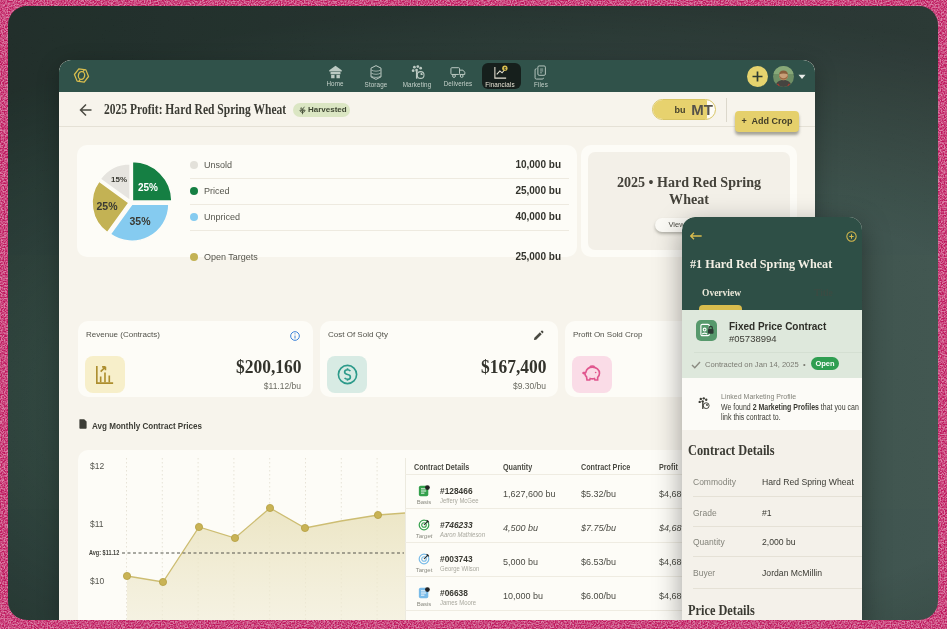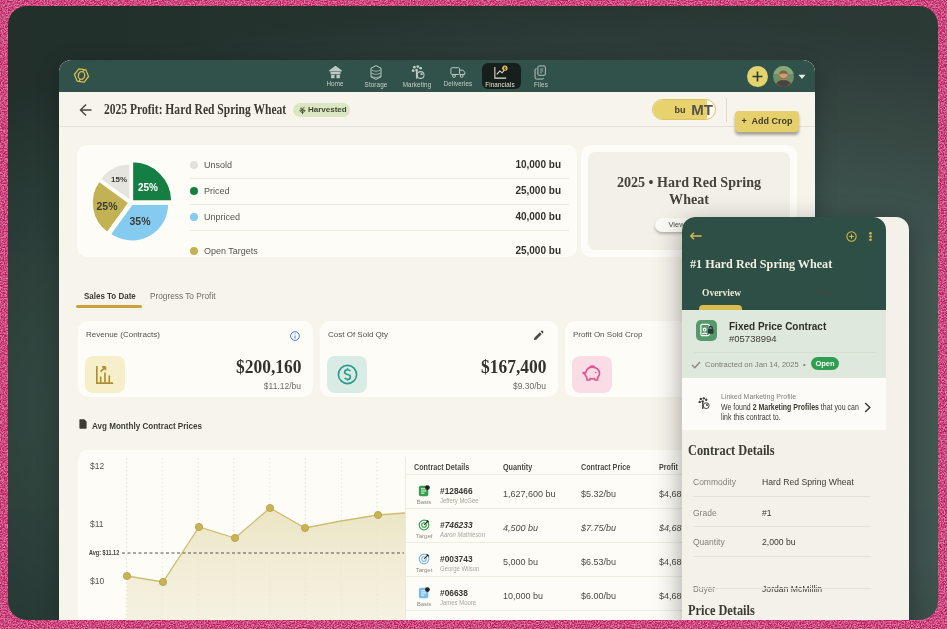--- a/index.html
+++ b/index.html
@@ -91,21 +91,21 @@
   .trow .icon { position:absolute; left:13px; top:11px; width:12px; height:12px; }
   .trow .ilab { position:absolute; left:3px; top:25px; width:32px; text-align:center; font-size:6px; color:#8a8a80; }
   .trow .cid { position:absolute; left:35px; top:11px; font-size:9.5px; font-weight:bold; color:#3a3a33; transform:scaleX(0.88); transform-origin:0 0; }
   .trow .who { position:absolute; left:35px; top:23px; font-size:7px; color:#a9a89e; white-space:nowrap; transform:scaleX(0.85); transform-origin:0 0; }
   .trow .qty { position:absolute; left:98px; top:15px; font-size:9px; color:#4b4b44; }
   .trow .prc { position:absolute; left:176px; top:15px; font-size:9px; color:#4b4b44; }
   .trow .pft { position:absolute; left:254px; top:15px; font-size:9px; color:#4b4b44; }
   .tsep { position:absolute; left:0; width:392px; height:1px; background:#efece2; }
 
   
-  #panel { position:absolute; left:674px; top:211px; width:227px; height:409px; border-radius:13px 13px 0 0;
+  #panel { position:absolute; left:674px; top:211px; width:180px; height:409px; border-radius:13px 13px 0 0;
            background:#f4f1ea; overflow:hidden; box-shadow:0 8px 28px rgba(0,0,0,0.38); }
   #phead { position:absolute; left:0; top:0; width:204px; height:93px; background:#2e4f46; border-radius:13px 13px 0 0; }
   #ptitle { position:absolute; left:8px; top:39px; font-family:"Liberation Serif", serif; font-weight:bold;
             font-size:13.5px; color:#f2efe4; white-space:nowrap; transform:scaleX(0.9); transform-origin:0 0; }
   #ptab { position:absolute; left:20px; top:71px; font-family:"Liberation Serif", serif; font-weight:bold;
           font-size:9.5px; color:#ece9da; }
   #ptab2 { position:absolute; left:132px; top:71px; font-family:"Liberation Serif", serif; font-weight:bold;
           font-size:9.5px; color:#444840; opacity:0.55; }
   #ptabline { position:absolute; left:17px; top:88px; width:43px; height:5px; background:#d9bc4d; border-radius:4px 4px 0 0; }
   #pgreen { position:absolute; left:0; top:93px; width:204px; height:68px; background:#dee8dc; }
@@ -282,38 +282,33 @@
             <div class="nm">Priced</div>
             <div class="val">25,000 bu</div>
       </div>
       <div class="legsep" style="top:59px;"></div>
       <div class="legendrow" style="top:59px;">
         <div class="dot" style="background:#85cbf0;"></div>
             <div class="nm">Unpriced</div>
             <div class="val">40,000 bu</div>
       </div>
       <div class="legsep" style="top:85px;"></div>
-      <div class="legendrow" style="top:93px;">
+      <div class="legendrow" style="top:99px;">
         <div class="dot" style="background:#c3b254;"></div>
             <div class="nm">Open Targets</div>
             <div class="val">25,000 bu</div>
       </div>
     </div>
     <div class="card" id="cardB">
       <div class="inner">
         <div class="t">2025 • Hard Red Spring<br>Wheat</div>
         <div class="btn">View Details</div>
       </div>
     </div>
 
-    <div id="tabs">
-      <div class="tab1">Sales To Date</div>
-      <div class="tab2">Progress To Profit</div>
-      <div id="tabline"></div>
-    </div>
 
     <div class="card stat" id="stat1">
       <div class="lab">Revenue (Contracts)</div>
       <svg class="abs" style="left:212px;top:10px;" width="10" height="10" viewBox="0 0 12 12" fill="none" stroke="#3b82d8" stroke-width="1.2">
             <circle cx="6" cy="6" r="5.2"></circle>
             <path d="M6 5.5 V9"></path>
             <circle cx="6" cy="3.4" r="0.7" fill="#3b82d8" stroke="none"></circle>
           </svg>
       <div class="ibox" style="background:#f7efca;">
         <svg style="margin:7px 0 0 8px;" width="23" height="23" viewBox="0 0 24 24" fill="none" stroke="#ad8e2e" stroke-width="1.7">
@@ -517,21 +512,21 @@
     <div class="cdrow" style="top:282px;">
           <div class="l">Grade</div>
           <div class="v">#1</div>
         </div>
     <div class="cdsep" style="top:309px;"></div>
     <div class="cdrow" style="top:311px;">
           <div class="l">Quantity</div>
           <div class="v">2,000 bu</div>
         </div>
     <div class="cdsep" style="top:339px;"></div>
-    <div class="cdrow" style="top:358px;text-align:center;">
+    <div class="cdrow" style="top:342px;text-align:center;">
           <div class="l">Buyer</div>
           <div class="v">Jordan McMillin</div>
         </div>
     <div class="cdsep" style="top:371px;"></div>
     <div id="pdhead">Price Details</div>
   </div>
  </div>
 </div>
 
 </body></html>

